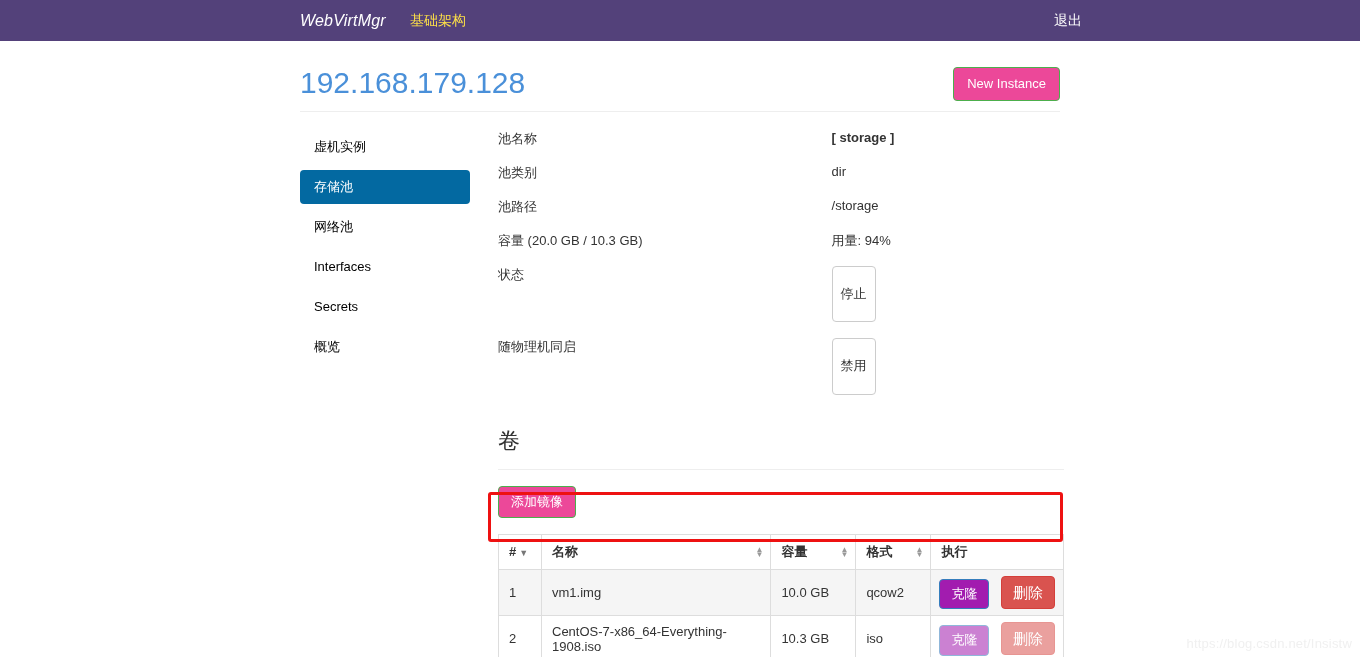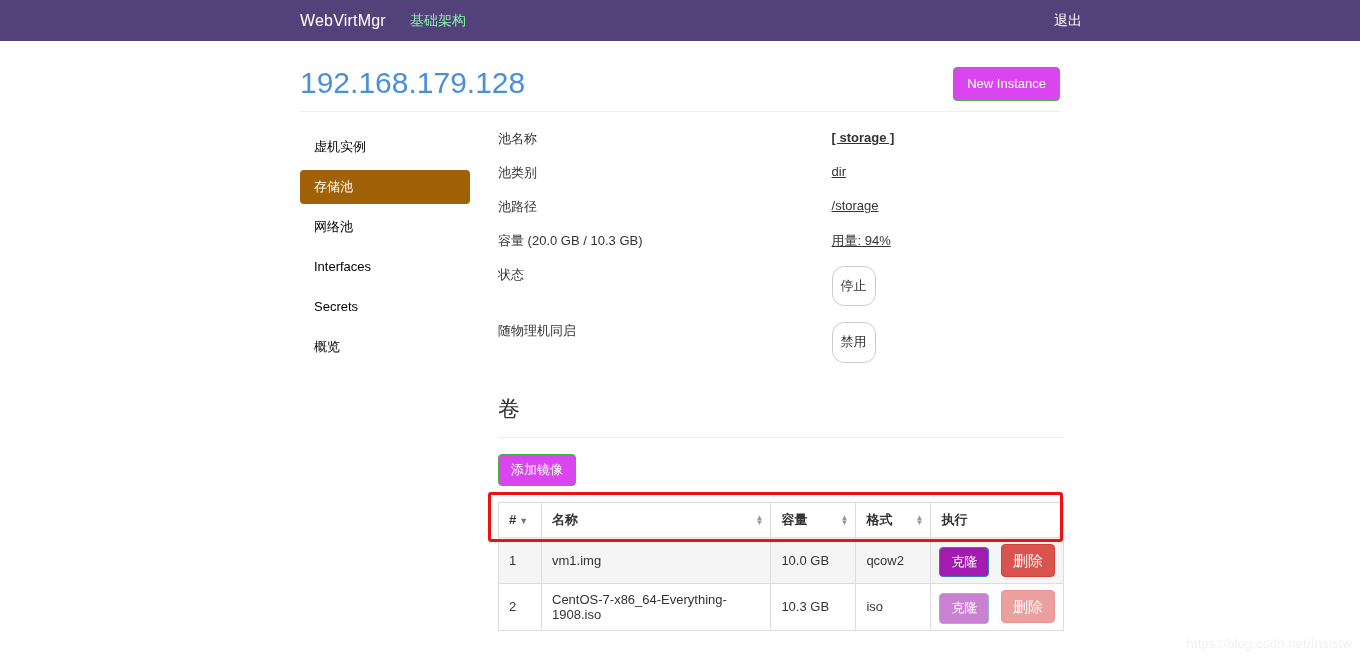--- a/index.html
+++ b/index.html
@@ -32,23 +32,24 @@
     align-items: center;
     height: 41px;
     position: relative;
   }
   .brand {
     color: #ffffff;
     font-size: 16px;
     letter-spacing: .2px;
     padding-right: 24px;
     cursor: pointer;
+    font-style: italic;
   }
   .nav-link {
-    color: #86efac;
+    color: #fde047;
     font-size: 14px;
     cursor: pointer;
   }
   .nav-right {
     position: absolute;
     right: -22px;
     top: 0;
     height: 42px;
     display: flex;
     align-items: center;
@@ -84,35 +85,34 @@
     border-radius: 4px;
     font-size: 13px;
     line-height: 1.4;
     padding: 6px 12px;
     cursor: pointer;
     border: 1px solid transparent;
     text-align: center;
     white-space: nowrap;
   }
   .btn-success {
-    background: #d946ef;
+    background: #ec4899;
     border-color: #4cae4c;
     color: #ffffff;
   }
   .btn-new-instance {
     margin-top: 4px;
     padding: 7px 13px;
   }
   .btn-default {
     background: #ffffff;
     border-color: #cccccc;
     color: #333333;
-    padding: 10px 8px;
-    font-size: 13px;
-    border-radius: 12px;
+    padding: 18px 8px;
+    font-size: 13px;
   }
   .btn-primary {
     background: #a21caf;
     border-color: #357ebd;
     color: #ffffff;
     padding: 5px 11px;
     font-size: 13px;
   }
   .btn-danger {
     background: #d9534f;
@@ -141,21 +141,21 @@
     display: block;
     padding: 8px 14px;
     font-size: 13px;
     color: #000000;
     border-radius: 4px;
     margin-bottom: 6px;
     cursor: pointer;
     line-height: 18px;
   }
   .sidebar li.active {
-    background: #a16207;
+    background: #0369a1;
     color: #ffffff;
   }
 
   .content {
     flex: 1;
     padding-left: 28px;
   }
 
   
   .detail {
@@ -166,21 +166,20 @@
     padding: 0 0 16px 0;
     vertical-align: top;
     font-size: 13px;
     color: #333333;
   }
   .detail td.label-col {
     width: 330px;
   }
   .detail td.value-col {
     width: 230px;
-    text-decoration: underline;
   }
   .bold { font-weight: bold; }
 
   
   .section-title {
     font-size: 22px;
     font-weight: normal;
     color: #333333;
     margin: 16px 0 0 0;
     line-height: 28px;

